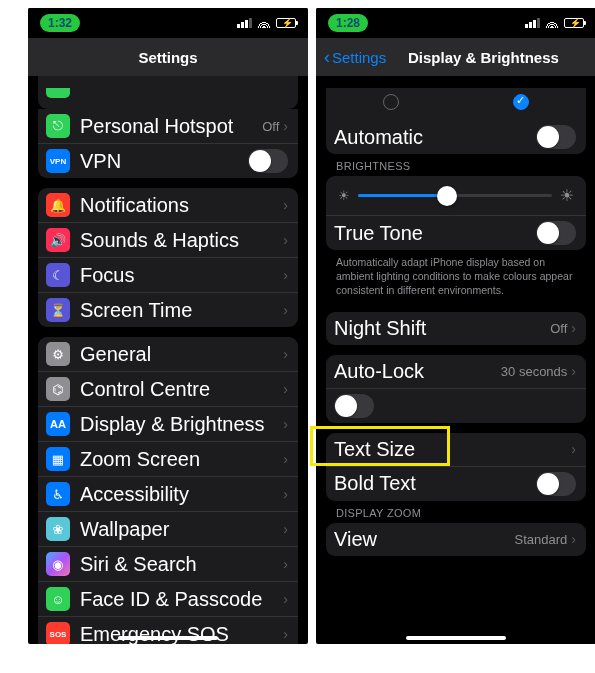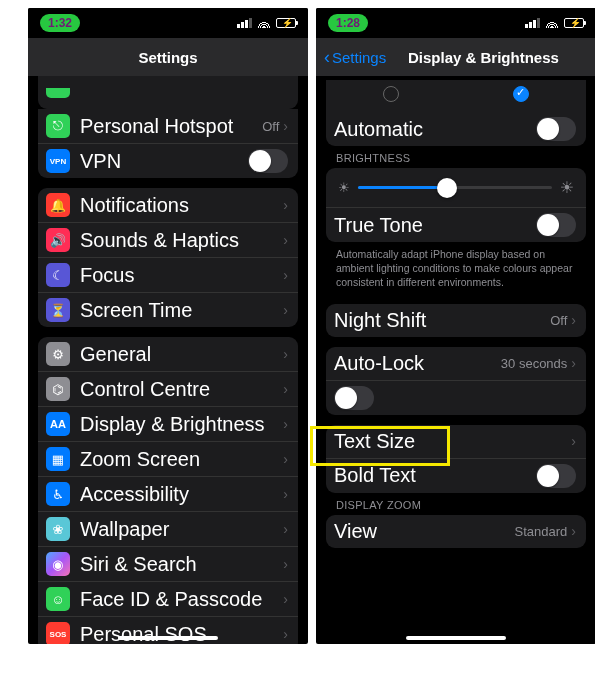--- a/index.html
+++ b/index.html
@@ -4,21 +4,21 @@
 <style>
 * { margin:0; padding:0; box-sizing:border-box; -webkit-font-smoothing:antialiased; }
 body { background:#fff; font-family:-apple-system,"SF Pro Text","Helvetica Neue",Arial,sans-serif; width:595px; height:673px; overflow:hidden; position:relative; }
 .stage { position:relative; width:595px; height:673px; background:#fff; }
 .phone { position:absolute; top:8px; width:280px; height:636px; background:#000; overflow:hidden; border-radius:2px; }
 .phone.left { left:28px; }
 .phone.right { left:316px; }
 
 
 .status { height:30px; display:flex; align-items:center; justify-content:space-between; padding:0 12px; color:#fff; background:#000; }
-.status .time { background:#27c840; color:#701a75; font-size:12px; font-weight:600; padding:2px 8px; border-radius:10px; }
+.status .time { background:#27c840; color:#0c4a6e; font-size:12px; font-weight:600; padding:2px 8px; border-radius:10px; }
 .status .icons { display:flex; gap:5px; align-items:center; }
 .bars { display:inline-flex; gap:1px; align-items:flex-end; }
 .bars span { width:3px; background:#fff; display:inline-block; }
 .bars span:nth-child(1){height:4px} .bars span:nth-child(2){height:6px}
 .bars span:nth-child(3){height:8px} .bars span:nth-child(4){height:10px;background:#555}
 .wifi { width:14px; height:10px; background:
   radial-gradient(circle at 50% 100%, #fff 0 2px, transparent 2px),
   radial-gradient(circle at 50% 100%, transparent 3px, #fff 3px 4px, transparent 4px),
   radial-gradient(circle at 50% 100%, transparent 5px, #fff 5px 6px, transparent 6px); }
 .batt { width:20px; height:10px; border:1px solid #fff; border-radius:2px; position:relative; }
@@ -29,21 +29,21 @@
 
 .navbar { height:38px; background:#2a2a2c; display:flex; align-items:center; position:relative; }
 .navbar .title { position:absolute; left:0; right:0; text-align:center; color:#fff; font-size:15px; font-weight:600; }
 .navbar .back { position:absolute; left:8px; display:flex; align-items:center; color:#0a84ff; font-size:15px; z-index:2; }
 .navbar .back .chev { font-size:18px; margin-right:2px; }
 .navbar .detail-title { color:#fff; font-size:15px; font-weight:600; margin-left:92px; }
 
 
 .scroll { height:calc(100% - 68px); overflow:hidden; }
 .group { background:#1c1c1e; margin:10px 10px 0 10px; border-radius:9px; overflow:hidden; }
-.group.nomargintop { margin-top:4px; }
+.group.nomargintop { margin-top:12px; }
 .row { display:flex; align-items:center; min-height:33px; padding:5px 10px 5px 8px; border-bottom:0.5px solid #333; position:relative; }
 .row:last-child { border-bottom:none; }
 .ic { width:24px; height:24px; border-radius:5px; display:flex; align-items:center; justify-content:center; margin-right:10px; flex-shrink:0; color:#fff; font-size:13px; }
 .txt { color:#fff; font-size:20px; flex:1; }
 .val { color:#8e8e93; font-size:13px; margin-right:4px; }
 .chevr { color:#5a5a5e; font-size:14px; }
 .toggle { width:40px; height:24px; background:#39393d; border-radius:12px; position:relative; }
 .toggle .knob { position:absolute; width:22px; height:22px; background:#fff; border-radius:50%; top:1px; left:1px; box-shadow:0 1px 2px rgba(0,0,0,.5); }
 
 
@@ -181,21 +181,21 @@
           </div>
           <div class="row">
             <span class="ic bg-green">☺</span>
             <span class="txt">Face ID &amp; Passcode</span>
             <span class="chevr">›</span>
           </div>
           <div class="row">
             <span class="ic bg-red">
               <span class="aa" style="font-size: 8px;">SOS</span>
             </span>
-            <span class="txt">Personal SOS</span>
+            <span class="txt">Emergency SOS</span>
             <span class="chevr">›</span>
           </div>
         </div>
     </div>
     <div class="home-indicator"></div>
   </div>
 
   <div class="phone right">
     <div class="status">
       <span class="time">1:28</span>

